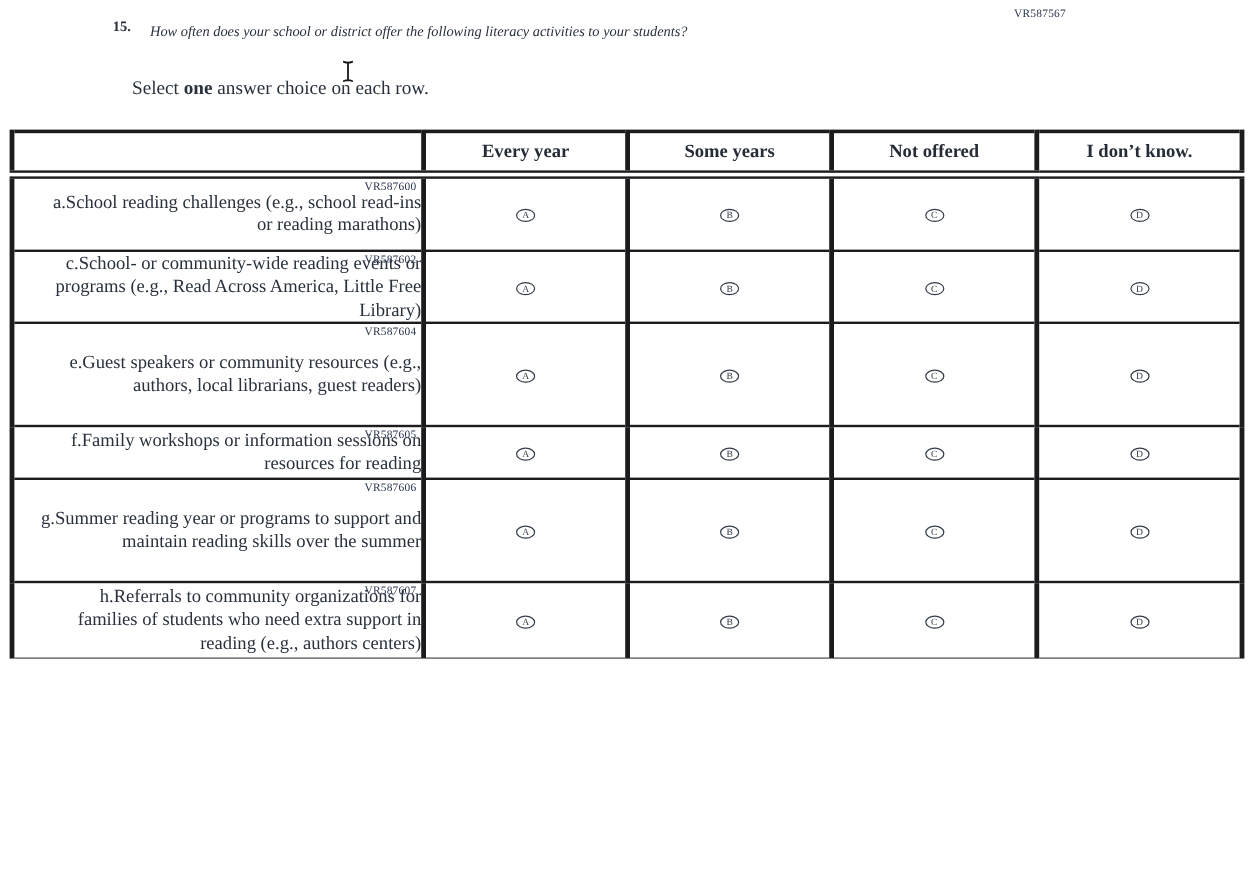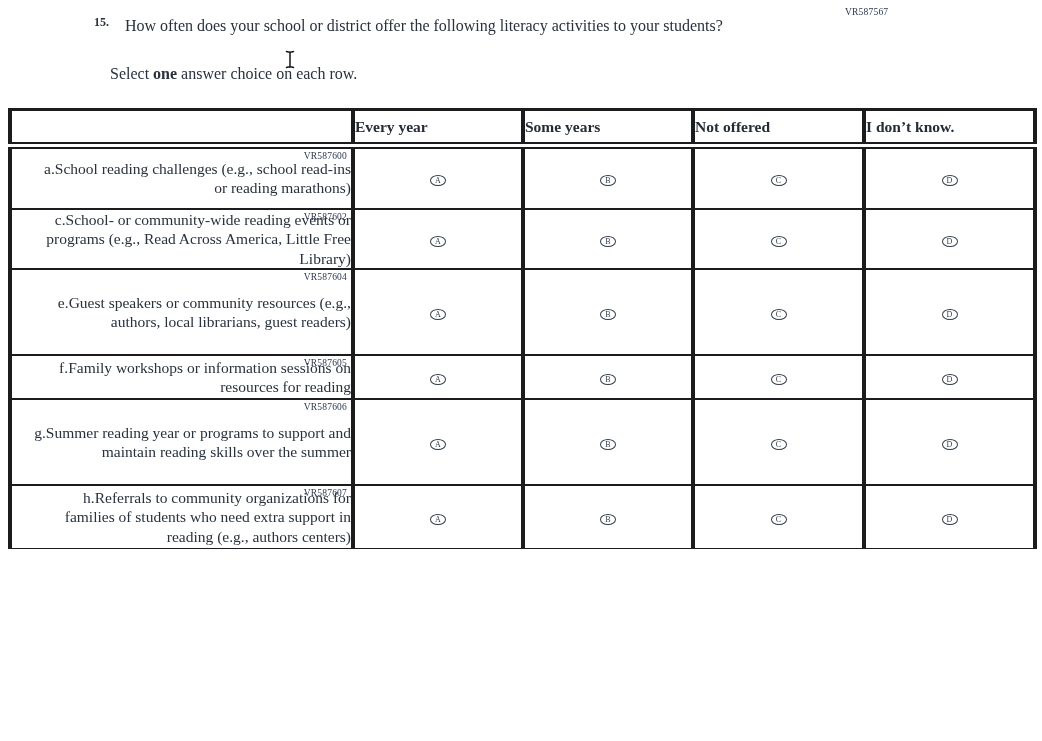--- a/index.html
+++ b/index.html
@@ -29,22 +29,23 @@
     left: 94px;
     top: 15px;
     font-size: 12px;
     font-weight: bold;
   }
   .qtext {
     position: absolute;
     left: 125px;
     top: 15px;
     width: 672px;
-    font-size: 16px;
+    font-size: 12px;
     line-height: 22px;
+    font-style: italic;
   }
   .instruction {
     position: absolute;
     left: 110px;
     top: 65px;
     font-size: 16px;
   }
 
   
   .ibeam {
@@ -68,21 +69,21 @@
   .answer-table th, .answer-table td {
     border: 2px solid #1c1c1e;
     border-left-width: 4px;
     border-right-width: 4px;
     padding: 0;
   }
   .answer-table thead th {
     height: 31px;
     font-size: 15.5px;
     font-weight: bold;
-    text-align: left;
+    text-align: center;
     border-bottom: 7px double #1c1c1e;
     color: #252c37;
   }
   tbody tr:nth-child(1) { height: 63px; }
   tbody tr:nth-child(2) { height: 44px; }
   tbody tr:nth-child(3) { height: 86px; }
   tbody tr:nth-child(4) { height: 44px; }
   tbody tr:nth-child(5) { height: 86px; }
   tbody tr:nth-child(6) { height: 64px; }
   tbody tr:nth-child(7) { height: 86px; }

